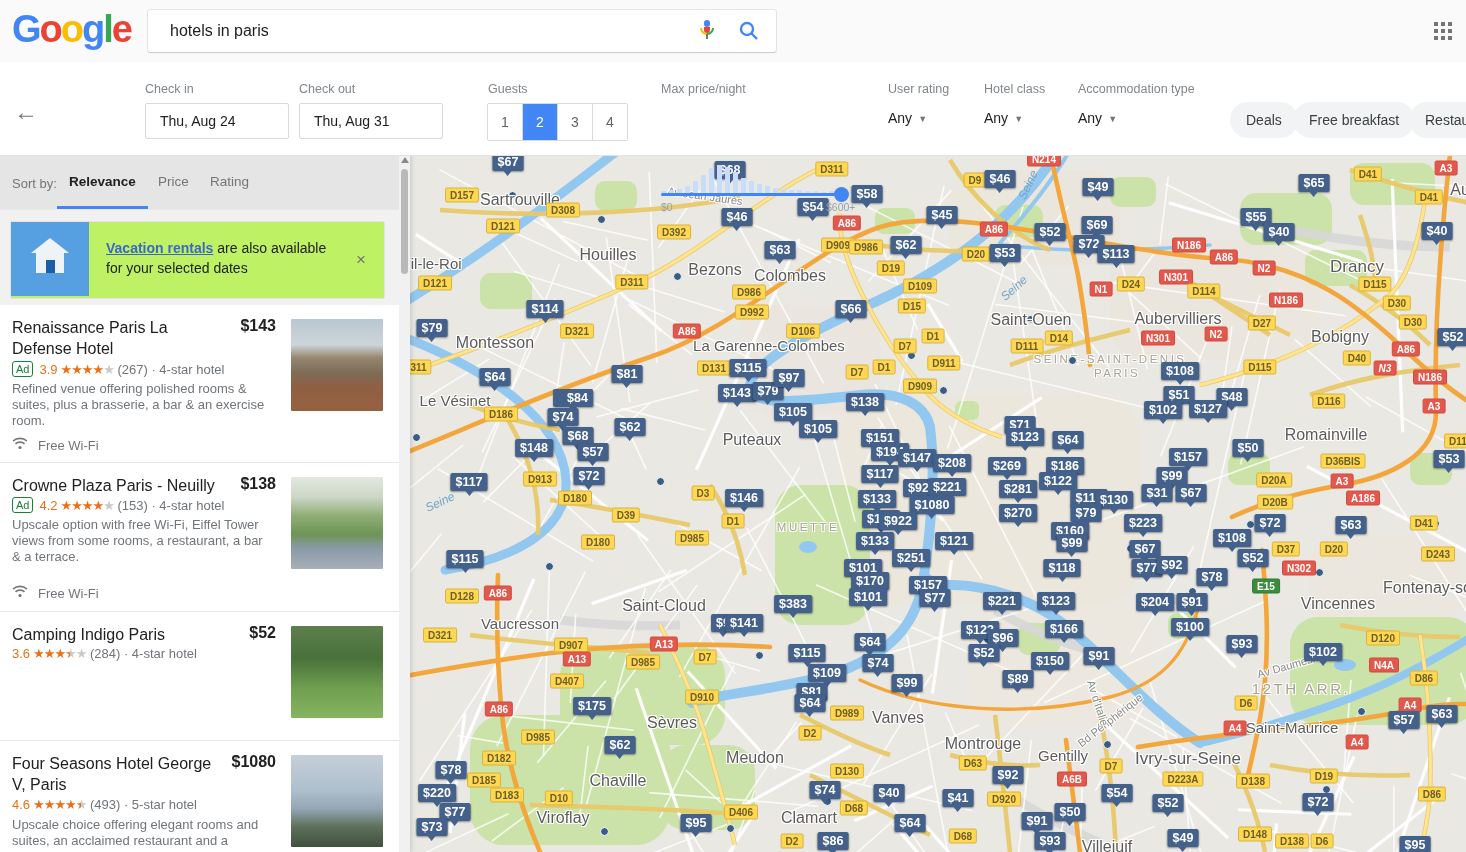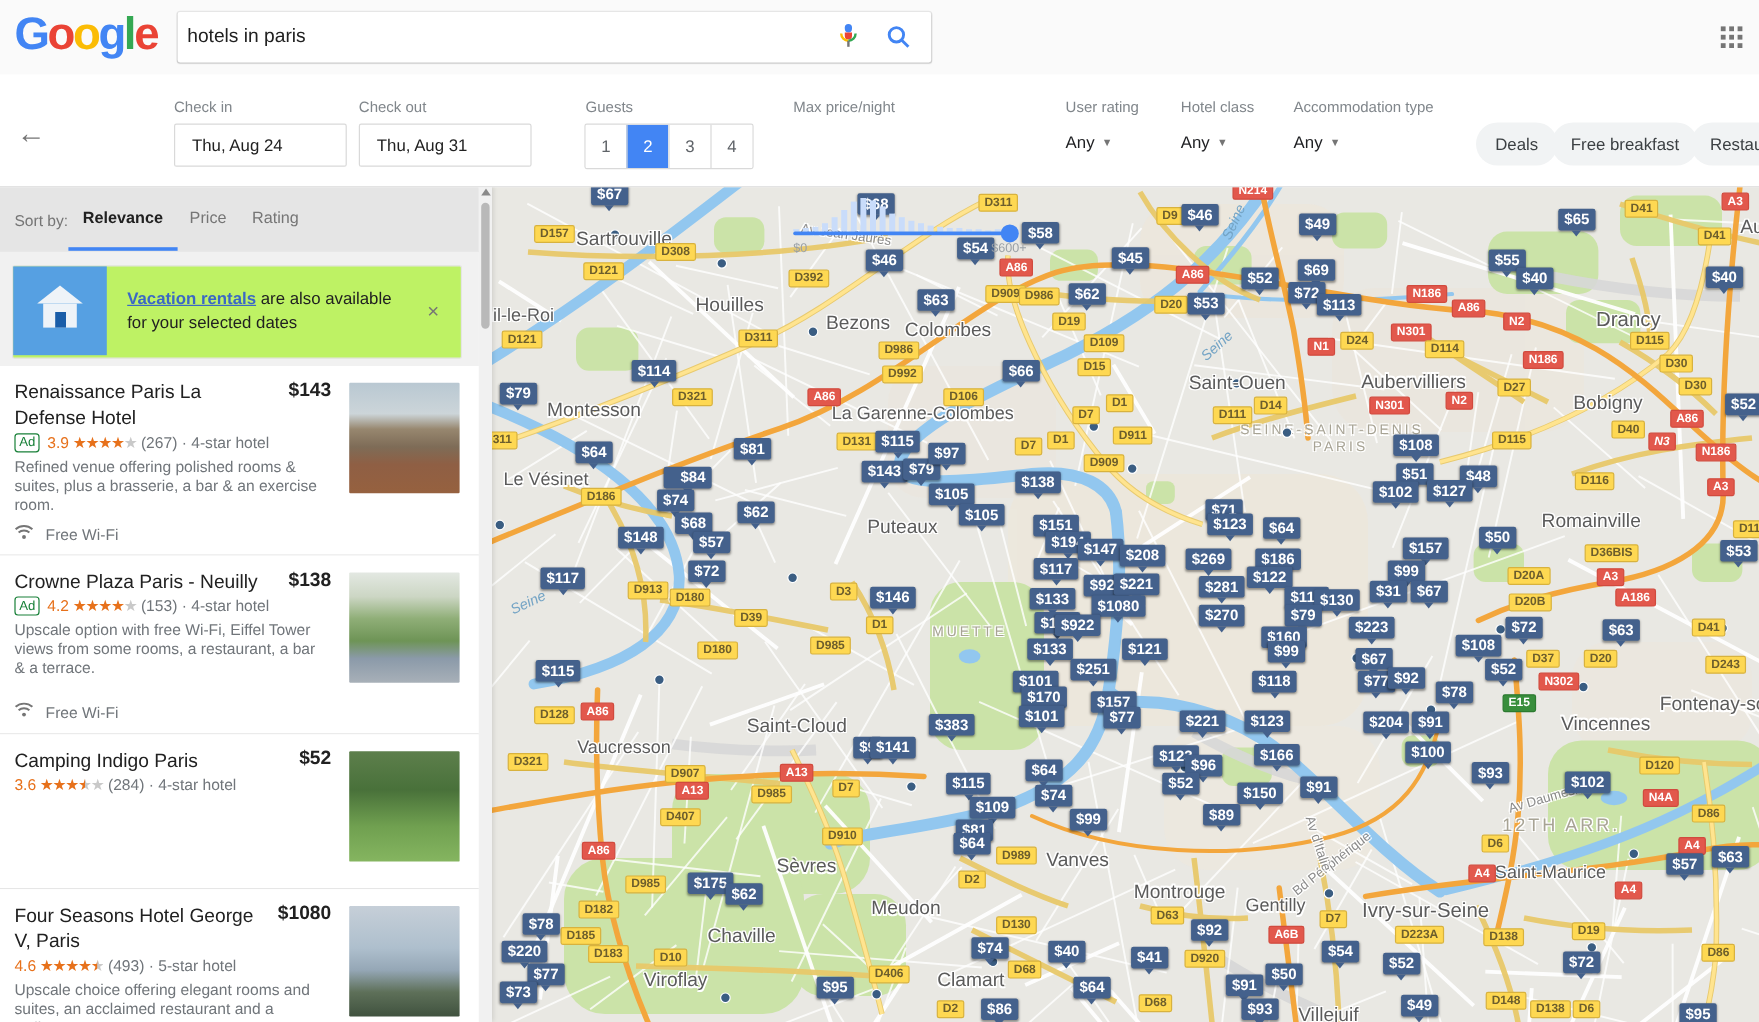--- a/index.html
+++ b/index.html
@@ -3,21 +3,21 @@
 <meta charset="utf-8">
 <style>
   html,body{margin:0;padding:0;background:#fff;font-family:"Liberation Sans",Arial,sans-serif;}
   #app{position:relative;width:1466px;height:852px;overflow:hidden;background:#fff;}
 
   
   #topbar{position:absolute;left:0;top:0;width:1466px;height:62px;background:#fafafa;z-index:40;}
   #logo{position:absolute;left:12px;top:8px;font-size:38px;font-weight:bold;letter-spacing:-2px;}
   #searchbox{position:absolute;left:148px;top:10px;width:628px;height:42px;background:#fff;border-radius:2px;
     box-shadow:0 1px 1px rgba(0,0,0,.12), 0 0 0 1px rgba(0,0,0,.08);display:flex;align-items:center;}
-  #searchbox .q{flex:1;margin-left:8px;font-size:16px;color:#212121;}
+  #searchbox .q{flex:1;margin-left:22px;font-size:16px;color:#212121;}
   .sb-icon{width:30px;height:30px;margin-right:12px;display:flex;align-items:center;justify-content:center;cursor:pointer;}
   #apps-grid{position:absolute;right:14px;top:22px;width:18px;height:18px;display:grid;grid-template-columns:repeat(3,4px);grid-template-rows:repeat(3,4px);gap:3px;cursor:pointer;}
   #apps-grid b{background:#757575;}
 
   
   #filterbar{position:absolute;left:0;top:62px;width:1466px;height:93px;background:#fff;border-bottom:1px solid #e3e3e3;z-index:39;}
   .flabel{position:absolute;top:20px;font-size:12.5px;color:#80868b;}
   .datebox{position:absolute;top:41px;height:34px;border:1px solid #d9d9d9;border-radius:2px;background:#fff;
     display:flex;align-items:center;padding-left:14px;font-size:14px;color:#212121;width:128px;cursor:pointer;}
   #back-arrow{position:absolute;left:14px;top:36px;font-size:24px;color:#757575;cursor:pointer;}
@@ -582,21 +582,21 @@
         <div class="rbadge rb-r" style="left: 953px; top: 343px;">A186</div>
         <div class="rbadge rb-y" style="left: 864px; top: 325px;">D20A</div>
         <div class="rbadge rb-y" style="left: 865px; top: 347px;">D20B</div>
         <div class="rbadge rb-y" style="left: 876px; top: 394px;">D37</div>
         <div class="rbadge rb-y" style="left: 924px; top: 394px;">D20</div>
         <div class="rbadge rb-r" style="left: 889px; top: 413px;">N302</div>
         <div class="rbadge rb-g" style="left: 856px; top: 431px;">E15</div>
         <div class="rbadge rb-y" style="left: 1014px; top: 368px;">D41</div>
         <div class="rbadge rb-y" style="left: 1028px; top: 399px;">D243</div>
         <div class="rbadge rb-y" style="left: 91px; top: 259px;">D186</div>
-        <div class="rbadge rb-y" style="left: 130px; top: 337px; text-align: center;">D913</div>
+        <div class="rbadge rb-y" style="left: 130px; top: 324px; text-align: center;">D913</div>
         <div class="rbadge rb-y" style="left: 165px; top: 343px;">D180</div>
         <div class="rbadge rb-y" style="left: 216px; top: 360px;">D39</div>
         <div class="rbadge rb-y" style="left: 188px; top: 387px;">D180</div>
         <div class="rbadge rb-y" style="left: 293px; top: 338px;">D3</div>
         <div class="rbadge rb-y" style="left: 323px; top: 366px;">D1</div>
         <div class="rbadge rb-y" style="left: 282px; top: 383px;">D985</div>
         <div class="rbadge rb-y" style="left: 52px; top: 441px;">D128</div>
         <div class="rbadge rb-r" style="left: 88px; top: 438px;">A86</div>
         <div class="rbadge rb-y" style="left: 30px; top: 480px;">D321</div>
         <div class="rbadge rb-y" style="left: 161px; top: 490px;">D907</div>
@@ -747,21 +747,21 @@
         <div class="pin" style="left: 762px; top: 410px;">$92</div>
         <div class="pin" style="left: 802px; top: 422px;">$78</div>
         <div class="pin" style="left: 745px; top: 447px;">$204</div>
         <div class="pin" style="left: 782px; top: 447px;">$91</div>
         <div class="pin" style="left: 780px; top: 472px;">$100</div>
         <div class="pin" style="left: 838px; top: 293px;">$50</div>
         <div class="pin" style="left: 860px; top: 368px;">$72</div>
         <div class="pin" style="left: 822px; top: 383px;">$108</div>
         <div class="pin" style="left: 843px; top: 403px;">$52</div>
         <div class="pin" style="left: 941px; top: 370px;">$63</div>
-        <div class="pin" style="left: 182px; top: 551px; margin-top: 30px;">$175</div>
+        <div class="pin" style="left: 182px; top: 551px;">$175</div>
         <div class="pin" style="left: 210px; top: 590px;">$62</div>
         <div class="pin" style="left: 41px; top: 615px;">$78</div>
         <div class="pin" style="left: 27px; top: 638px;">$220</div>
         <div class="pin" style="left: 45px; top: 657px;">$77</div>
         <div class="pin" style="left: 22px; top: 672px;">$73</div>
         <div class="pin" style="left: 286px; top: 668px;">$95</div>
         <div class="pin" style="left: 423px; top: 686px;">$86</div>
         <div class="pin" style="left: 500px; top: 668px;">$64</div>
         <div class="pin" style="left: 479px; top: 638px;">$40</div>
         <div class="pin" style="left: 548px; top: 643px;">$41</div>

